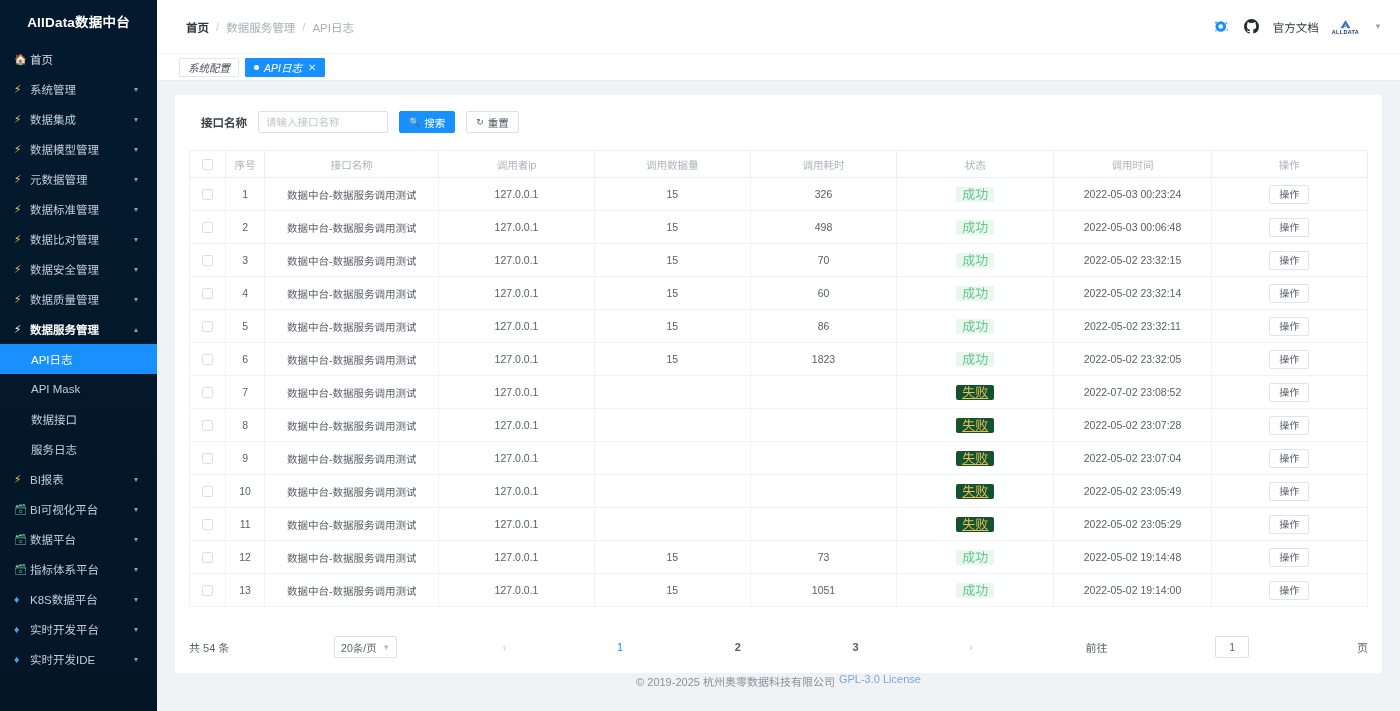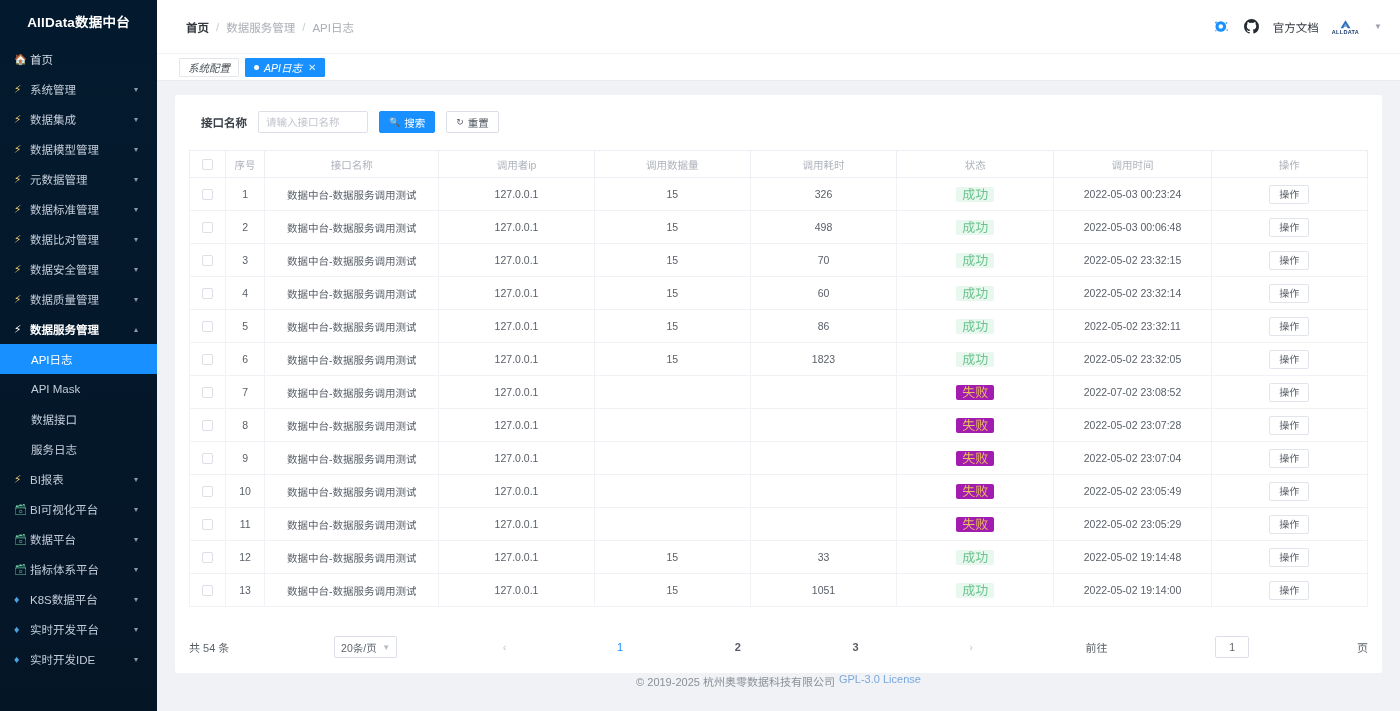--- a/index.html
+++ b/index.html
@@ -81,21 +81,21 @@
   .content-wrap { flex: 1 1 auto; padding: 14px 18px 0 18px; overflow: hidden; display:flex; flex-direction:column;}
   .card {
     background: #fff; border-radius: 2px; flex: 1 1 auto;
     padding: 16px 14px 0 14px; overflow: hidden;
     display: flex; flex-direction: column;
   }
 
   .filter-row { display: flex; align-items: center; gap: 11px; padding: 0 0 17px 12px; }
   .filter-label { font-size: 11.5px; color: #3b4049; font-weight: 600; }
   .filter-input {
-    width: 110px; height: 22px; border: 1px solid #dcdfe6; border-radius: 2px;
+    width: 130px; height: 22px; border: 1px solid #dcdfe6; border-radius: 2px;
     font-size: 10.5px; color: #444; padding: 0 7px; outline: none;
     font-family: "Liberation Sans", sans-serif;
   }
   .filter-input::placeholder { color: #c0c4cc; }
   .btn {
     height: 22px; display: inline-flex; align-items: center; gap: 4px;
     padding: 0 9px; font-size: 10.5px; border-radius: 2px; cursor: pointer;
     border: 1px solid #dcdfe6; background: #fff; color: #555c66;
   }
   .btn.primary { background: #1890ff; border-color: #1890ff; color: #fff; }
@@ -124,21 +124,21 @@
   col.c-act { width: 156px; }
   .chk {
     width: 11px; height: 11px; border: 1px solid #dcdfe6; border-radius: 2px;
     display: inline-block; background: #fff; cursor: pointer; vertical-align: middle;
   }
   .badge {
     display: inline-block; padding: 1px 6px; border-radius: 2px;
     font-size: 13px; line-height: 13px;
   }
   .badge.success { background: #e9f8ef; color: #6bc48f; }
-  .badge.fail { background: #a21caf; color: #e6be5c; }
+  .badge.fail { background: #14532d; color: #e6be5c; text-decoration: underline; }
   .op-btn {
     display: inline-block; padding: 2px 9px; font-size: 10px;
     border: 1px solid #e1e4ea; border-radius: 2px; color: #585e67;
     background: #fff; cursor: pointer; line-height: 13px;
   }
 
   
   .pager {
     display: flex; align-items: center; justify-content: space-between;
     gap: 23px; padding: 13px 0 15px 0; font-size: 11px; color: #5d636b;
@@ -500,21 +500,21 @@
                   <td><span class="badge fail">失败</span></td>
                   <td>2022-05-02 23:05:29</td>
                   <td><span class="op-btn">操作</span></td>
                 </tr>
                 <tr>
                   <td><span class="chk"></span></td>
                   <td>12</td>
                   <td>数据中台-数据服务调用测试</td>
                   <td>127.0.0.1</td>
                   <td>15</td>
-                  <td>33</td>
+                  <td>73</td>
                   <td><span class="badge success">成功</span></td>
                   <td>2022-05-02 19:14:48</td>
                   <td><span class="op-btn">操作</span></td>
                 </tr>
                 <tr>
                   <td><span class="chk"></span></td>
                   <td>13</td>
                   <td>数据中台-数据服务调用测试</td>
                   <td>127.0.0.1</td>
                   <td>15</td>

